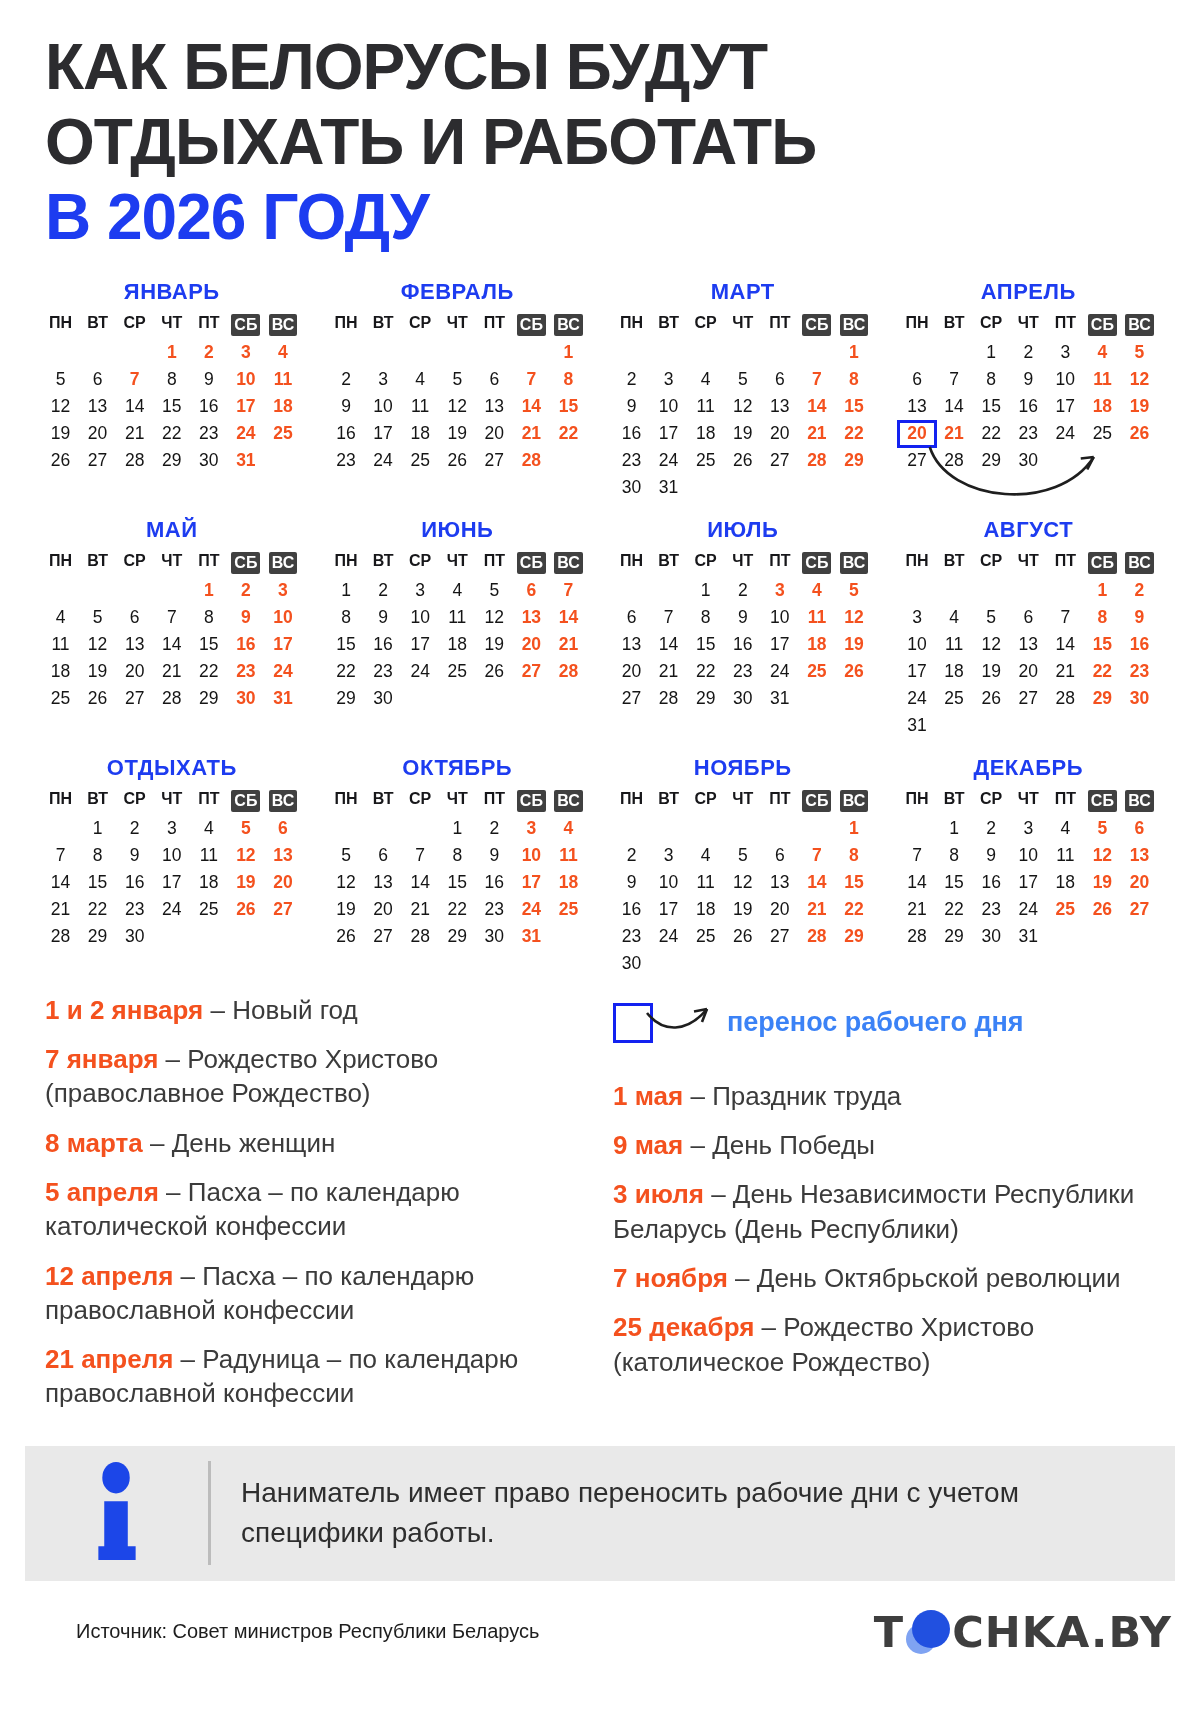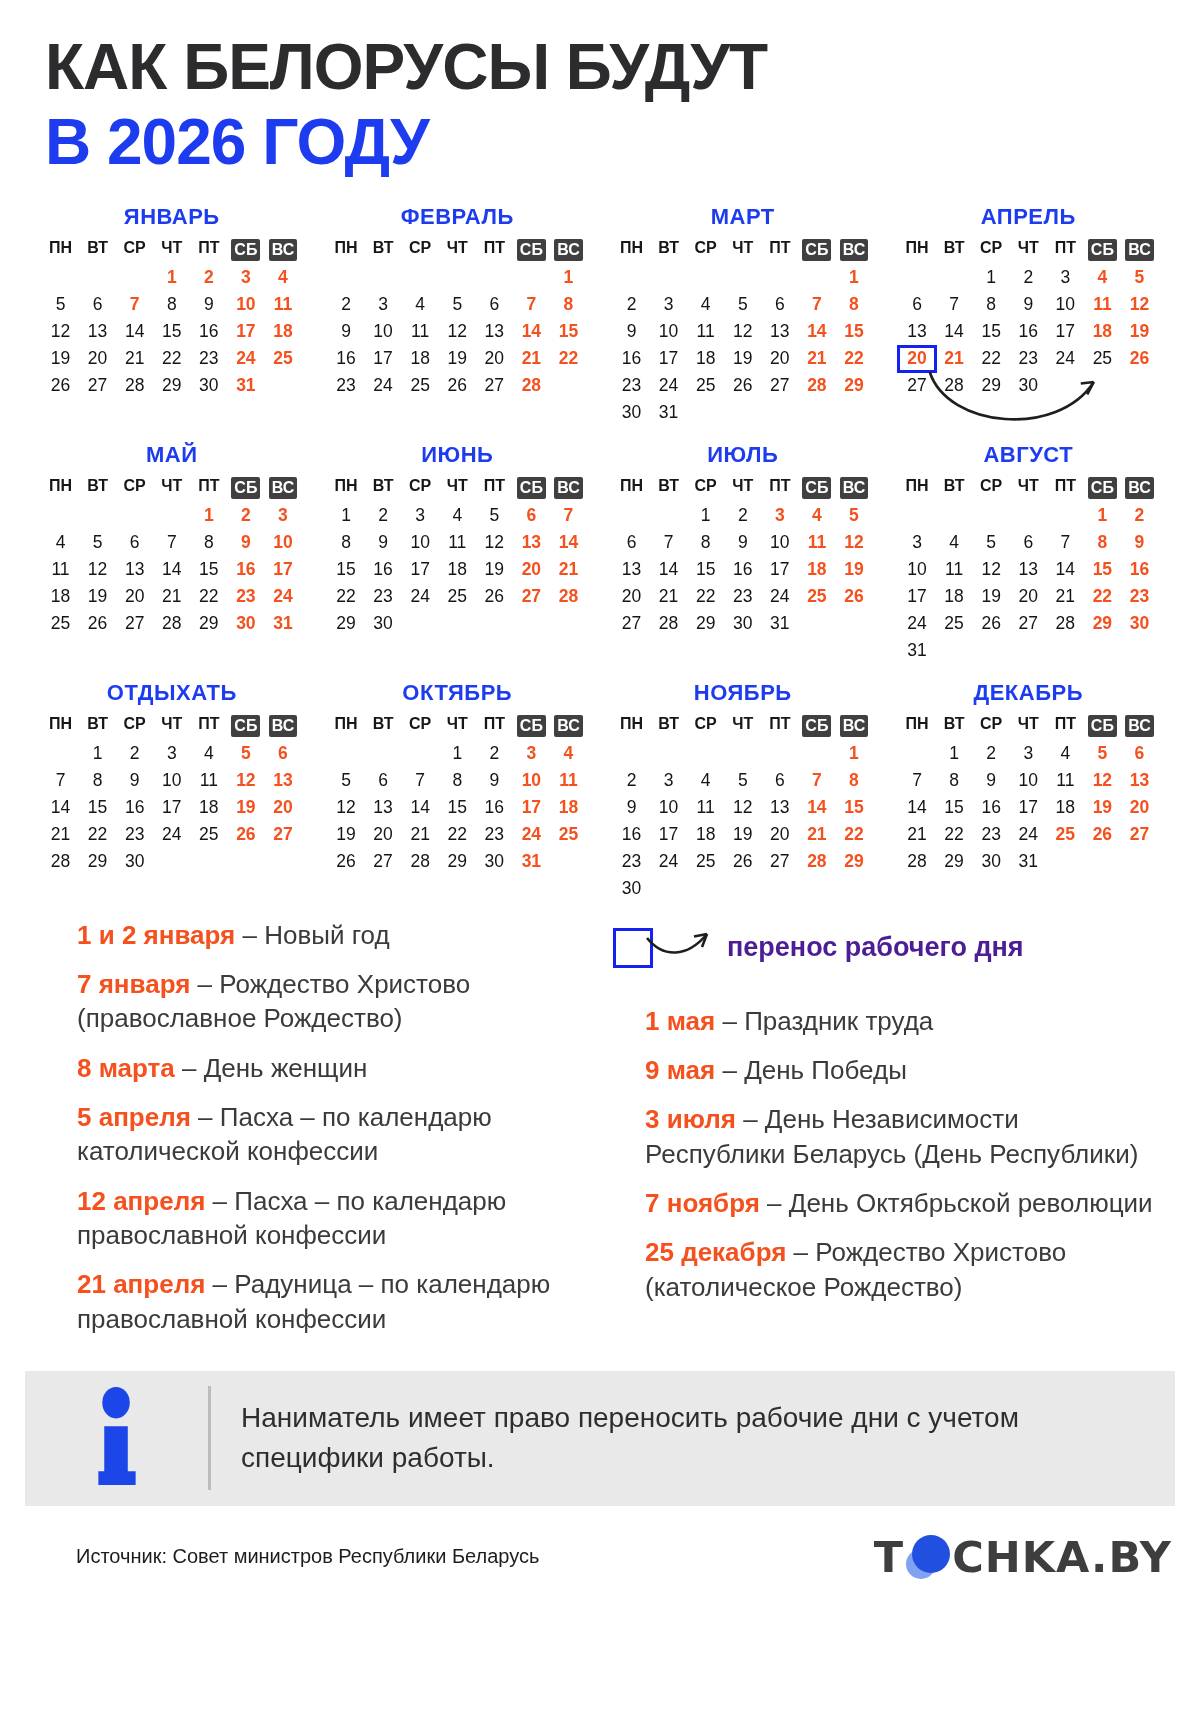--- a/index.html
+++ b/index.html
@@ -20,44 +20,45 @@
   .wk-cell .we-box { display:inline-block; background:#404040; color:#ffffff; padding:2px 3px 2px 3px; border-radius:2px; }
   .d-grid { display:grid; grid-template-columns:repeat(7,1fr); }
   .d-cell { text-align:center; font-size:17.5px; height:27px; line-height:27px; color:#151515; font-weight:500; position:relative; }
   .d-cell.red { color:#f4511e; font-weight:700; }
   .d-cell.boxed::after { content:""; position:absolute; left:-2px; right:-1px; top:0px; bottom:-1px; border:3px solid #1322f0; }
   .m-arrow { position:absolute; left:0; width:100%; pointer-events:none; }
   
   .legend-wrap { display:flex; padding:0 45px; margin-top:16px; }
   .col-left { width:530px; }
   .col-right { flex:1; padding-left:38px; }
-  .holiday { font-size:26px; color:#3b3b3b; line-height:1.32; margin-bottom:15px;margin-left:32px; }
+  .holiday { font-size:26px; color:#3b3b3b; line-height:1.32; margin-bottom:15px; }
   .holiday .hd { color:#f4511e; font-weight:700; }
   .transfer { display:flex; align-items:center; margin:4px 0 30px 0; }
   .t-box { width:40px; height:40px; border:3px solid #1322f0; flex:0 0 auto; }
   .t-arrow { margin:0 8px 6px -14px; }
-  .t-label { font-size:27px; font-weight:700; color:#4c1d95; }
+  .t-label { font-size:27px; font-weight:700; color:#3b82f6; }
   
   .note-banner { margin:20px 25px 0 25px; background:#e9e9e9; display:flex; align-items:center; height:135px; }
   .icon-wrap { width:183px; display:flex; justify-content:center; align-items:center; flex:0 0 auto; }
   .divider { width:3px; height:104px; background:#bcbcbc; flex:0 0 auto; }
   .note-text { font-size:28px; color:#2e2e2e; padding:0 50px 0 30px; line-height:1.45; }
   
   .footer { display:flex; justify-content:space-between; align-items:center; padding:26px 28px 0 60px; }
   .source { font-size:20px; color:#1d1d1d;margin-left:16px; }
   .logo { display:flex; align-items:center; font-family:"DejaVu Sans", sans-serif; font-weight:900; font-size:43px; color:#3e3e3e; letter-spacing:1px; }
   .logo-o { position:relative; width:46px; height:46px; margin:0 1px; }
   .logo-o .c-light { position:absolute; width:30px; height:30px; border-radius:50%; background:#7fa3f2; left:1px; top:15px; }
   .logo-o .c-dark { position:absolute; width:38px; height:38px; border-radius:50%; background:#2150e0; left:7px; top:1px; }
 </style>
 </head>
 <body>
 
 <div class="header">
   <div class="title-dark">КАК БЕЛОРУСЫ БУДУТ</div>
+  <div class="title-dark">ОТДЫХАТЬ И РАБОТАТЬ</div>
   <div class="title-blue">В 2026 ГОДУ</div>
 </div>
 
 <div class="months">
     <div class="month">
       <div class="m-title">ЯНВАРЬ</div>
       <div class="wk-row">
         <div class="wk-cell">ПН</div>
         <div class="wk-cell">ВТ</div>
         <div class="wk-cell">СР</div>

